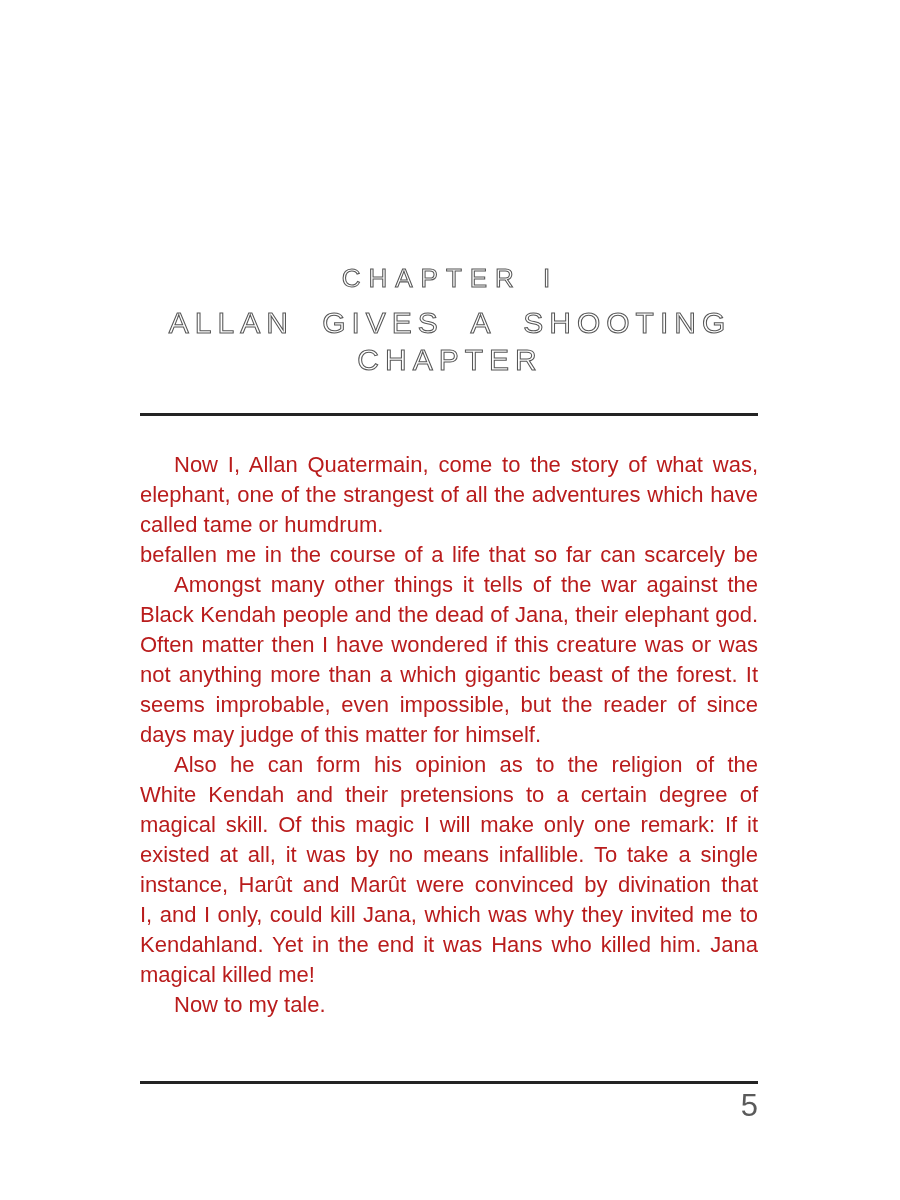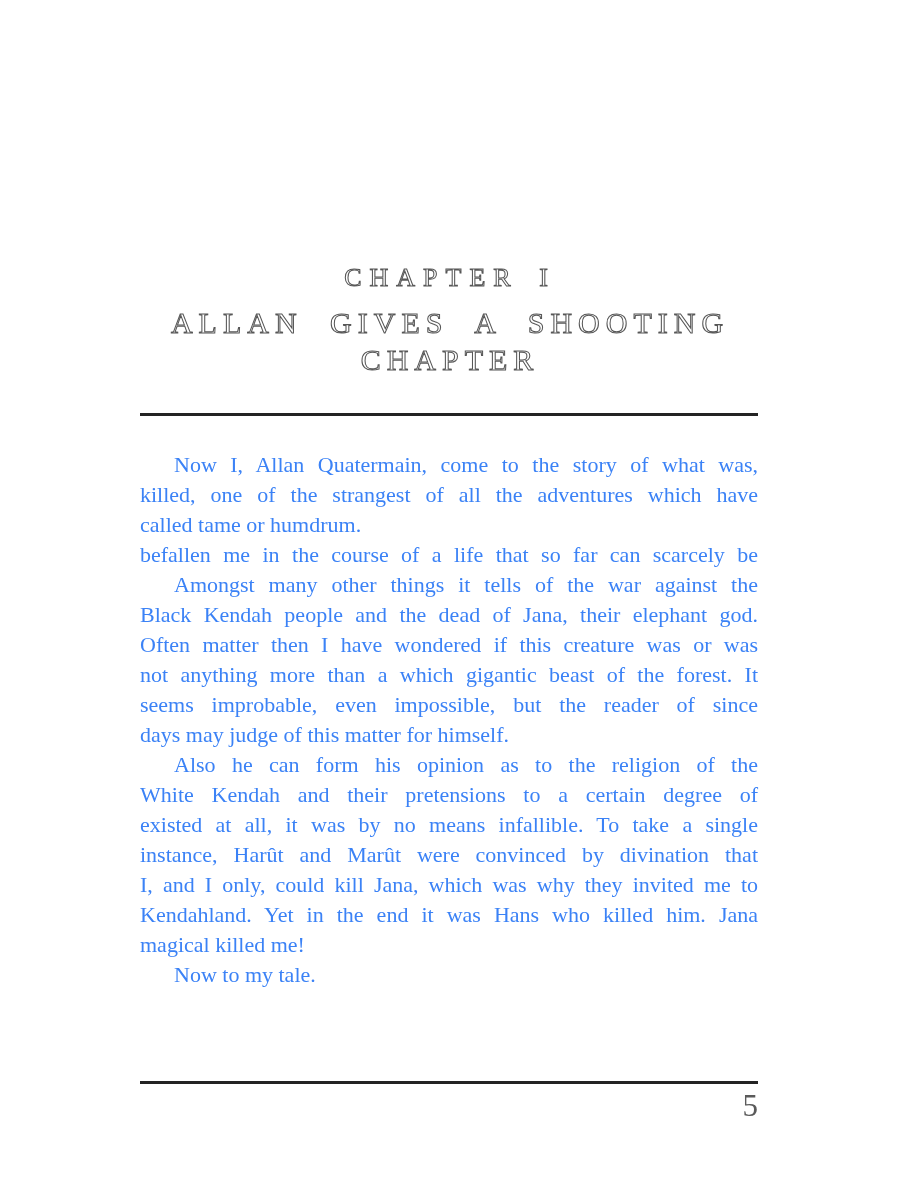--- a/index.html
+++ b/index.html
@@ -1,21 +1,21 @@
 <!DOCTYPE html>
 <html><head>
 <meta charset="utf-8">
 <style>
   html, body { margin: 0; padding: 0; background: #ffffff; }
   .page {
     position: relative;
     width: 788px;
     height: 1200px;
     background: #ffffff;
-    font-family: Liberation Serif, serif;
+    font-family: Liberation Sans, sans-serif;
     overflow: hidden;
   }
   
   .outlined {
     color: #6a6a6a;
     font-weight: normal;
   }
   @supports (-webkit-text-stroke: 1px black) {
     .outlined {
       color: #ffffff;
@@ -53,21 +53,21 @@
   }
   .rule-top { top: 413px; }
   .rule-bottom { top: 1081px; }
   .body-block {
     position: absolute;
     left: 140px;
     top: 450px;
     width: 618px;
     font-size: 22px;
     line-height: 30px;
-    color: #3b82f6;
+    color: #b91c1c;
   }
   .body-line {
     text-align: justify;
     text-align-last: justify;
     text-justify: inter-word;
   }
   .body-line.last { text-align-last: left; }
   .para .body-line.first { text-indent: 34px; }
   .page-number {
     position: absolute;
@@ -90,35 +90,36 @@
   <div class="chapter-title outlined">
       <div class="title-line first">ALLAN GIVES A SHOOTING</div>
       <div class="title-line last">CHAPTER</div>
     </div>
 
   <div class="rule rule-top"></div>
 
   <div class="body-block">
     <div class="para">
         <div class="body-line first">Now I, Allan Quatermain, come to the story of what was,</div>
-        <div class="body-line">killed, one of the strangest of all the adventures which have</div>
+        <div class="body-line">elephant, one of the strangest of all the adventures which have</div>
         <div class="body-line last">called tame or humdrum.</div>
         <div class="body-line">befallen me in the course of a life that so far can scarcely be</div>
       </div>
     <div class="para">
         <div class="body-line first">Amongst many other things it tells of the war against the</div>
         <div class="body-line">Black Kendah people and the dead of Jana, their elephant god.</div>
         <div class="body-line">Often matter then I have wondered if this creature was or was</div>
         <div class="body-line">not anything more than a which gigantic beast of the forest. It</div>
         <div class="body-line">seems improbable, even impossible, but the reader of since</div>
         <div class="body-line last">days may judge of this matter for himself.</div>
       </div>
     <div class="para">
         <div class="body-line first">Also he can form his opinion as to the religion of the</div>
         <div class="body-line">White Kendah and their pretensions to a certain degree of</div>
+        <div class="body-line">magical skill. Of this magic I will make only one remark: If it</div>
         <div class="body-line">existed at all, it was by no means infallible. To take a single</div>
         <div class="body-line">instance, Harût and Marût were convinced by divination that</div>
         <div class="body-line">I, and I only, could kill Jana, which was why they invited me to</div>
         <div class="body-line">Kendahland. Yet in the end it was Hans who killed him. Jana</div>
         <div class="body-line last">magical killed me!</div>
       </div>
     <div class="para">
         <div class="body-line first last">Now to my tale.</div>
       </div>
   </div>

